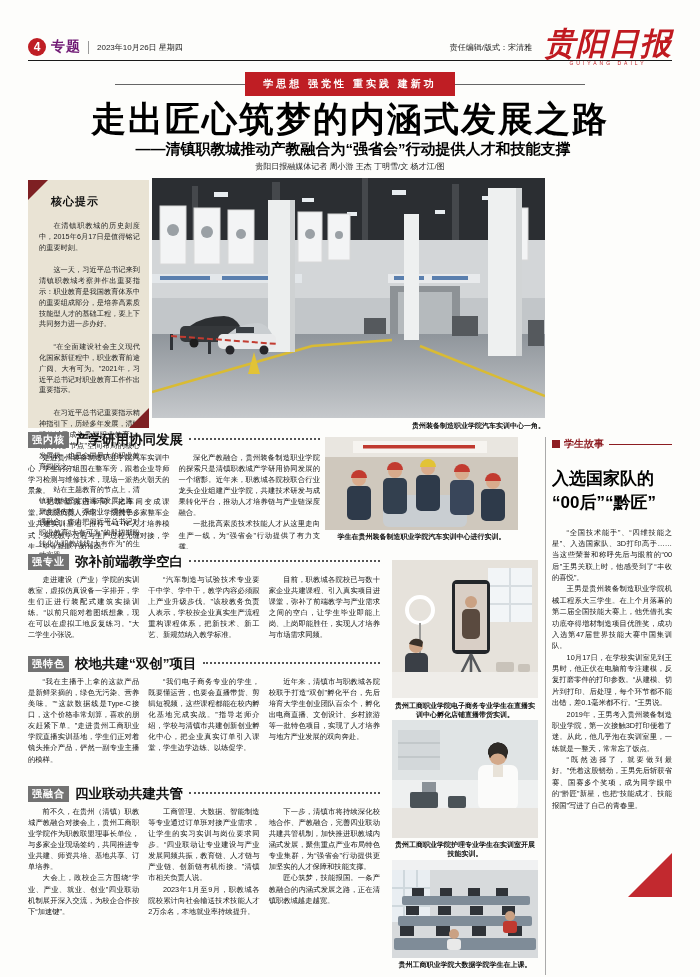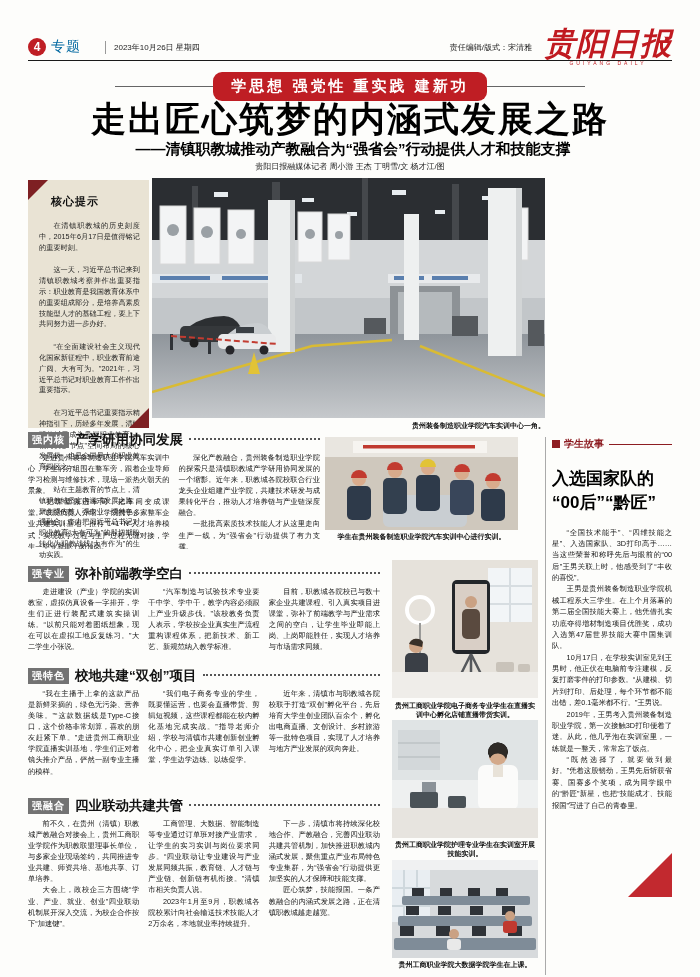--- a/index.html
+++ b/index.html
@@ -3,34 +3,34 @@
 <meta charset="utf-8">
 <style>
   html,body{margin:0;padding:0;background:#ffffff;}
   .page{position:relative;width:700px;height:977px;background:#fdfdfb;overflow:hidden;
         font-family:"Liberation Sans",sans-serif;color:#111;}
   
   .header{position:absolute;left:28px;right:28px;top:34px;height:26px;
           border-bottom:1.5px solid #1a1a1a;display:flex;align-items:center;}
   .pagenum{width:18px;height:18px;border-radius:50%;background:#bf1e24;color:#fff;
            font-weight:bold;font-size:12px;display:flex;align-items:center;justify-content:center;}
-  .secname{color:#0369a1;font-weight:normal;font-size:14px;margin:0 24px 0 5px;letter-spacing:1px;}
+  .secname{color:#701a75;font-weight:bold;font-size:14px;margin:0 7px 0 5px;letter-spacing:1px;}
   .hdiv{width:1px;height:13px;background:#999;margin-right:8px;}
   .hdate{font-size:8px;color:#222;}
   .hspace{flex:1;}
   .heditor{font-size:8px;color:#222;margin-right:12px;}
   .masthead{display:flex;flex-direction:column;align-items:center;line-height:1;}
   .masthead .mh{color:#c01a20;font-size:31px;font-weight:bold;font-style:italic;
                 font-family:"DejaVu Serif",serif;letter-spacing:1px;}
   .masthead .mhsub{color:#c01a20;font-size:5px;letter-spacing:3px;margin-top:2px;}
   
   .bannerrow{position:absolute;left:115px;right:115px;top:72px;display:flex;align-items:center;}
   .bline{flex:1;border-top:1px solid #666;}
-  .banner{background:#bf1e24;color:#fff;font-weight:bold;font-size:15px;
-          padding:5px 18px;letter-spacing:3px;white-space:nowrap;border-radius:9px;}
+  .banner{background:#bf1e24;color:#fff;font-weight:bold;font-size:10px;
+          padding:5px 18px;letter-spacing:3px;white-space:nowrap;}
   
   .headline{position:absolute;left:30px;right:30px;top:96px;text-align:center;
             font-size:35px;font-weight:900;letter-spacing:2px;color:#000;}
   .subtitle{position:absolute;left:36px;right:30px;top:140px;text-align:center;
             font-size:15px;font-weight:bold;color:#000;}
   .byline{position:absolute;left:30px;right:30px;top:161px;text-align:center;
           font-size:8px;color:#222;}
   
   .tips{position:absolute;left:28px;top:180px;width:121px;height:248px;background:#e9e3d4;
         padding:12px 9px 8px 11px;box-sizing:border-box;}
@@ -42,21 +42,21 @@
   .tips p{margin:12px 0 2px;font-size:7.2px;line-height:1.5;text-indent:2em;
           text-align:justify;color:#1c1c1c;}
   
   .mainphoto{position:absolute;left:152px;top:178px;width:393px;height:240px;overflow:hidden;}
   .maincap{position:absolute;left:152px;top:421px;width:393px;text-align:right;
            font-size:8px;font-weight:bold;}
   
   .articles{position:absolute;left:28px;top:432px;width:514px;height:545px;}
   .section{overflow:hidden;}
   .sec1{width:292px;height:117px;}
-  .sec2{width:352px;height:99px;margin-top:17px;}
+  .sec2{width:352px;height:99px;margin-top:5px;}
   .sec3{width:352px;height:127px;margin-top:3px;}
   .sec4{width:352px;height:191px;margin-top:3px;}
   .sec-head{display:flex;align-items:center;height:16px;margin-bottom:4px;}
   .sec-tag{background:#737373;color:#fff;font-weight:bold;font-size:10px;
            padding:1px 4px;letter-spacing:1px;}
   .sec-title{font-weight:900;font-size:13.5px;margin:0 6px;white-space:nowrap;}
   .sec-dots{flex:1;border-bottom:2px dotted #555;height:1px;margin-bottom:4px;}
   .sec-cols{display:flex;gap:9px;}
   .col{flex:1;min-width:0;}
   .col p{margin:0;font-size:7.3px;line-height:1.52;text-indent:2em;

